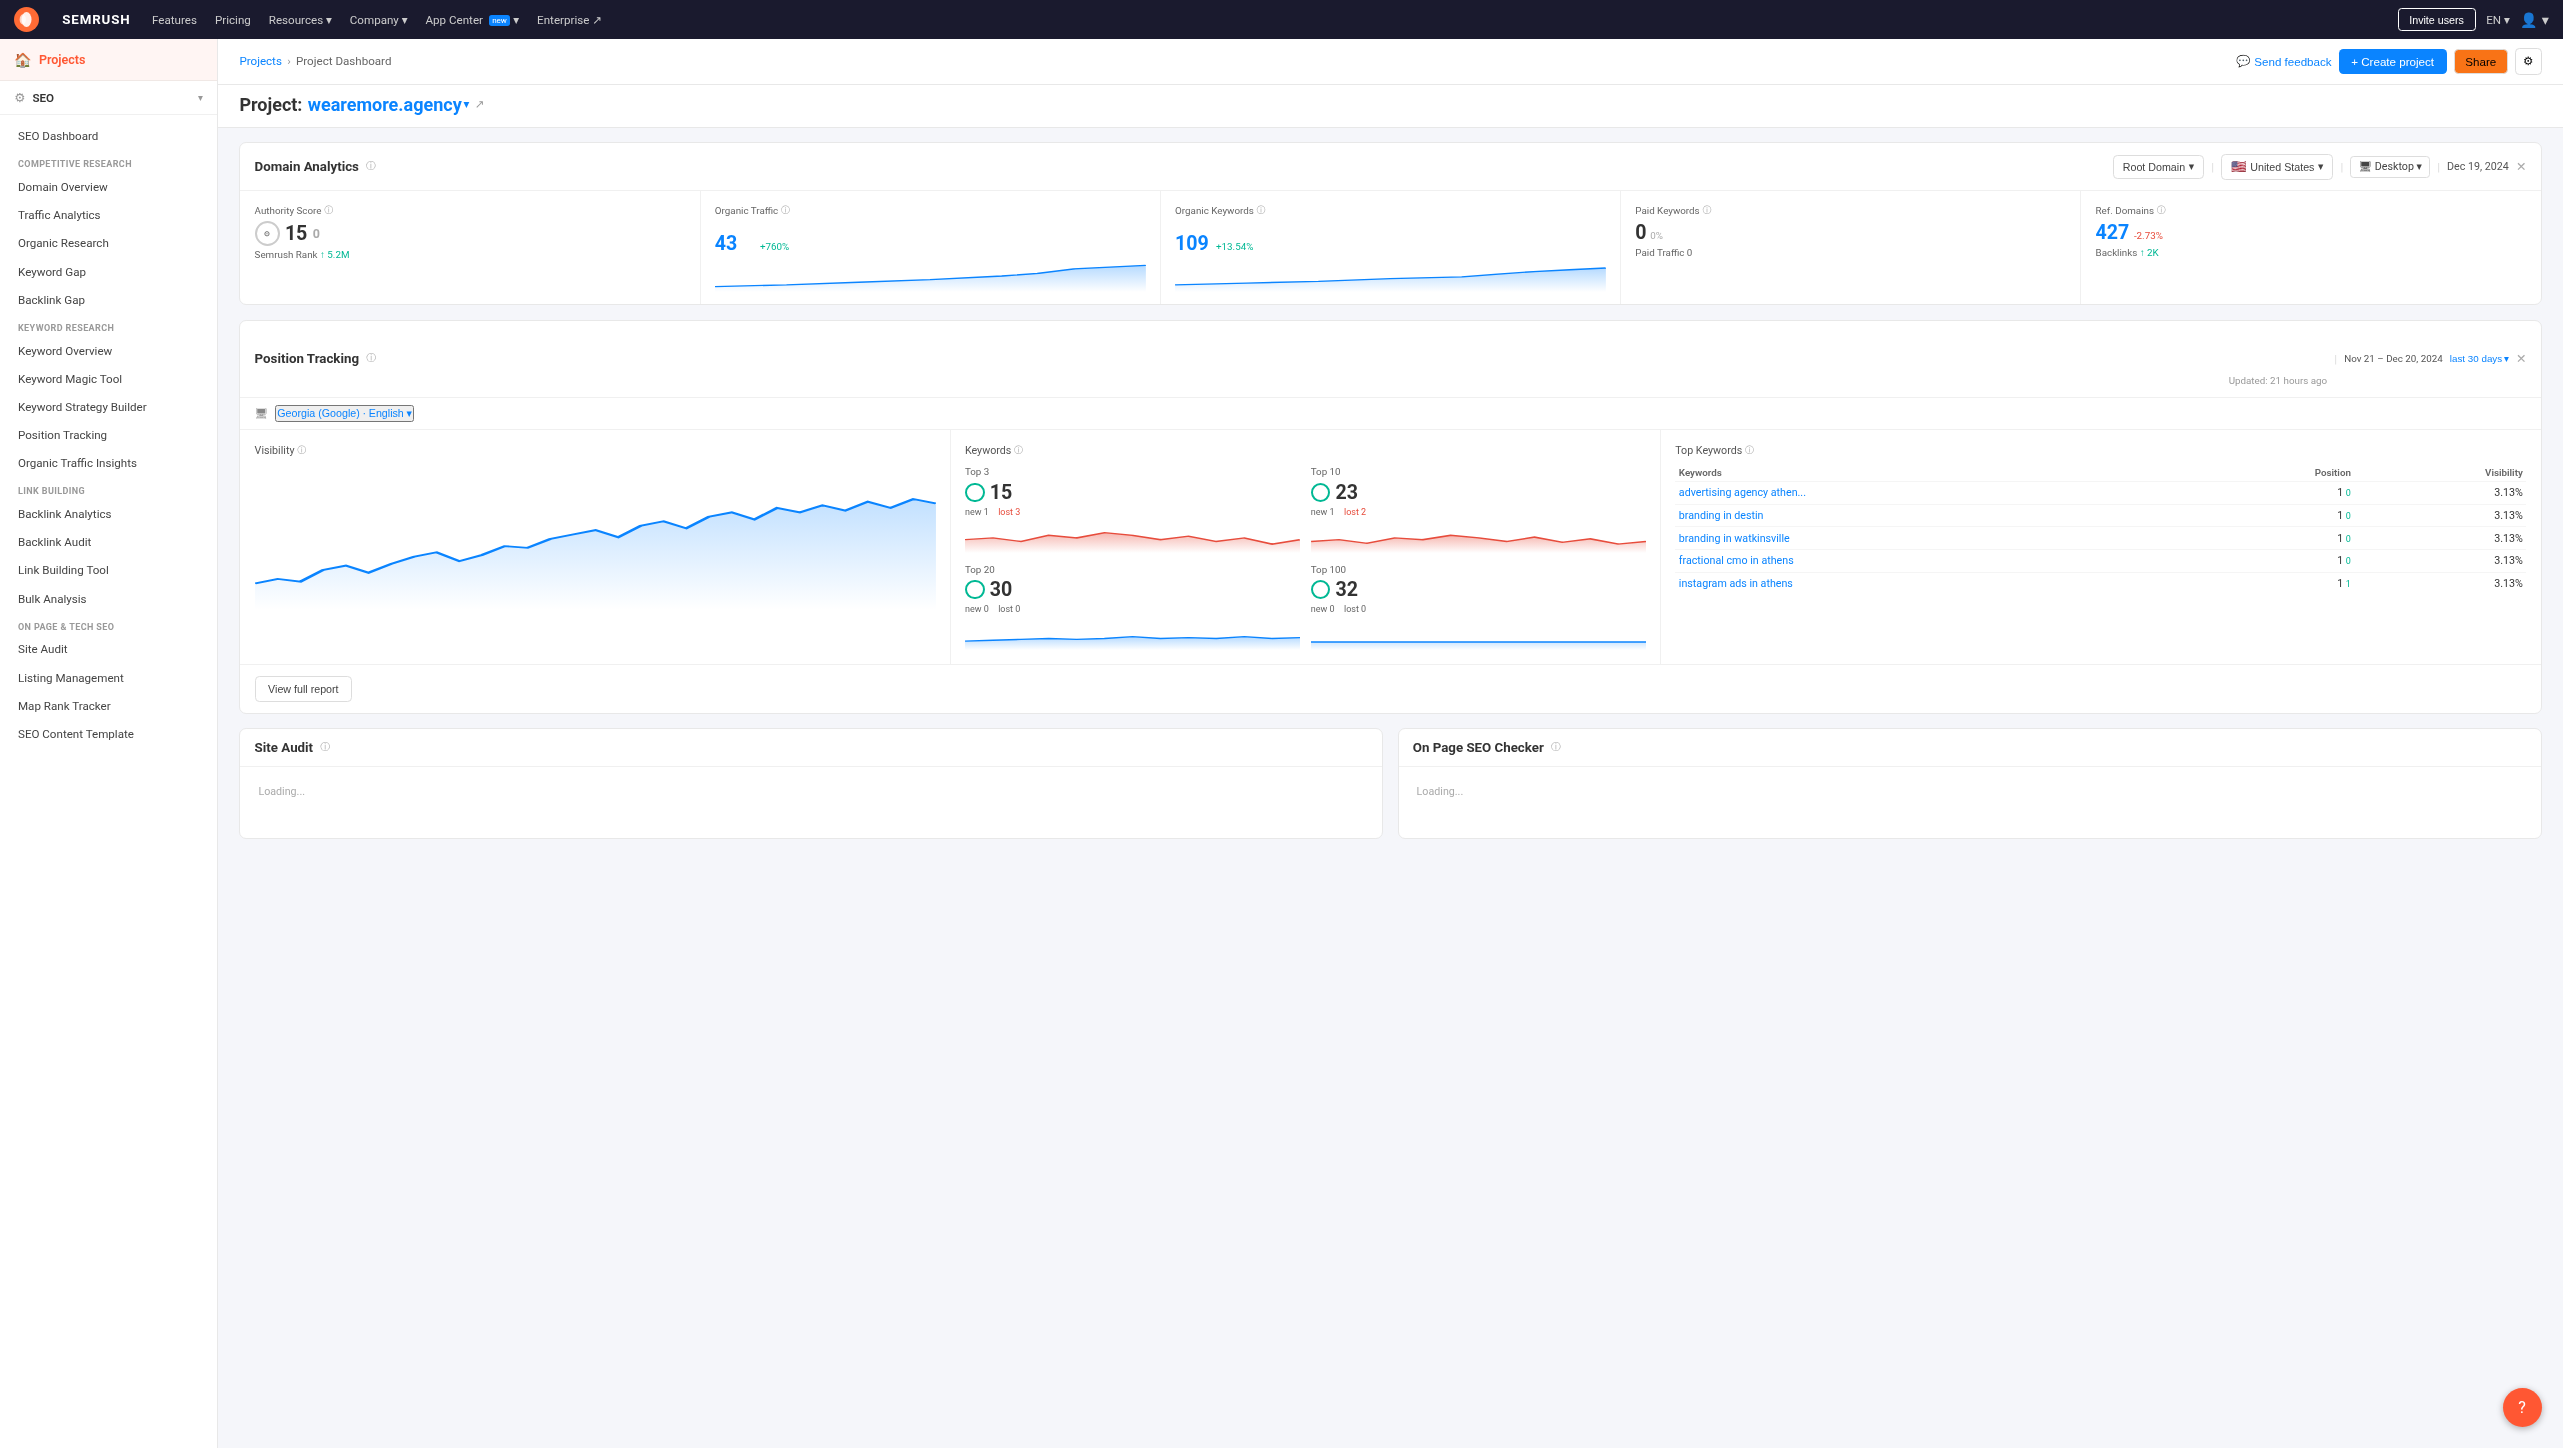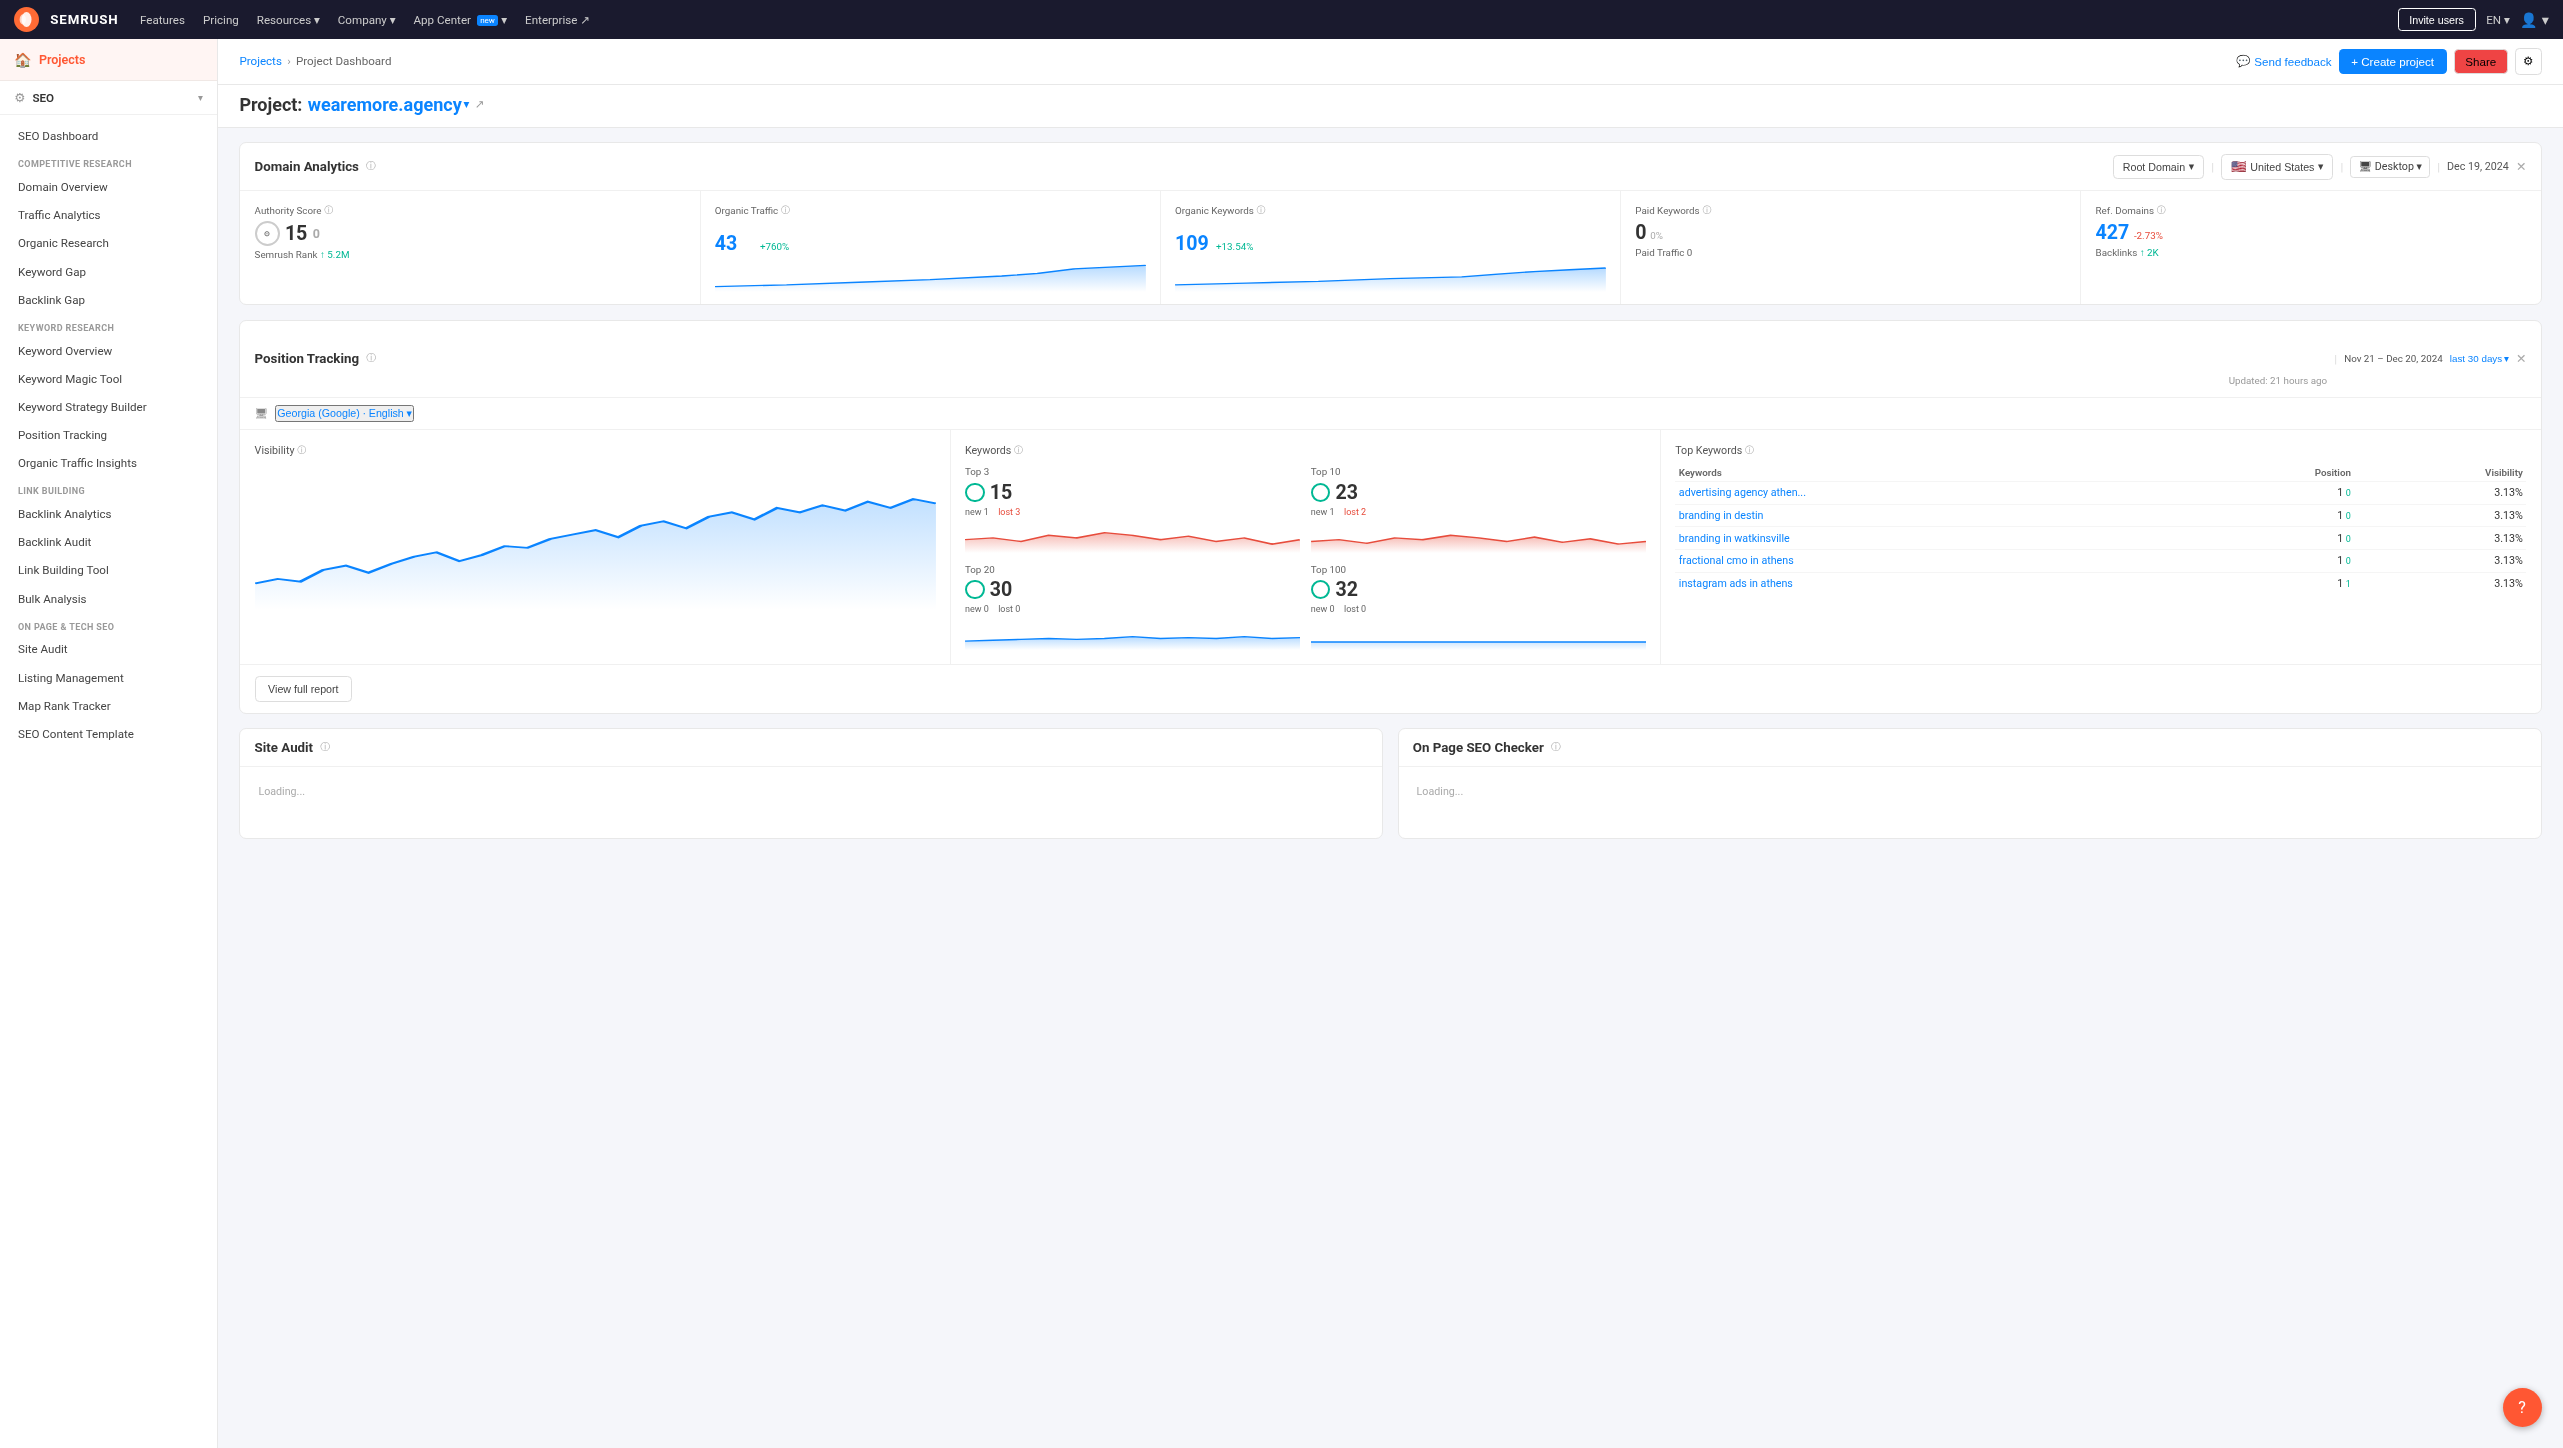--- a/index.html
+++ b/index.html
@@ -10,21 +10,21 @@
       background: #1a1a2e;
       display: flex;
       align-items: center;
       height: 39px;
       padding: 0 14.2px;
       gap: 21.4px;
       position: fixed;
       top: 0; left: 0; right: 0;
       z-index: 100;
     }
-    .top-nav-logo { display: flex; align-items: center; gap: 11px; text-align: right; }
+    .top-nav-logo { display: flex; align-items: center; gap: 23px; text-align: right; }
     .top-nav-logo .logo-icon { width: 25px; height: 25px; }
     .top-nav-links { display: flex; align-items: center; gap: 18px; flex: 1; }
     .top-nav-links a { color: #ccc; text-decoration: none; font-size: 11.6px; }
     .nav-badge { background: #0a84ff; color: #fff; font-size: 8px; padding: 0.9px 3.6px; border-radius: 2.7px; margin-left: 2.7px; vertical-align: middle; }
     .top-nav-right { display: flex; align-items: center; gap: 10.7px; }
     .btn-invite { background: transparent; border: 0.9px solid #fff; color: #fff; padding: 4.4px 10.7px; border-radius: 3.6px; cursor: pointer; font-size: 10.7px; }
     .top-nav-lang { color: #ccc; font-size: 11.6px; cursor: pointer; }
     .top-nav-user { color: #ccc; cursor: pointer; font-size: 14.2px; }
 
     
@@ -103,21 +103,21 @@
       color: #fff;
       border: none;
       padding: 6.2px 12.5px;
       border-radius: 4.4px;
       cursor: pointer;
       font-size: 11.6px;
       display: flex;
       align-items: center;
       gap: 3.6px;
     }
-    .btn-share { border: 0.9px solid #ddd; background: #ef4444; padding: 5.3px 10.7px; border-radius: 4.4px; cursor: pointer; font-size: 11.6px; }
+    .btn-share { border: 0.9px solid #ddd; background: #f97316; padding: 5.3px 10.7px; border-radius: 4.4px; cursor: pointer; font-size: 11.6px; }
     .btn-settings { border: 0.9px solid #ddd; background: #fff; padding: 5.3px 7.1px; border-radius: 4.4px; cursor: pointer; font-size: 11.6px; }
 
     
     .project-title-bar {
       background: #fff;
       padding: 9px 21.4px 12.5px;
       display: flex;
       align-items: center;
       gap: 0;
       border-bottom: 0.9px solid #e8e8e8;

